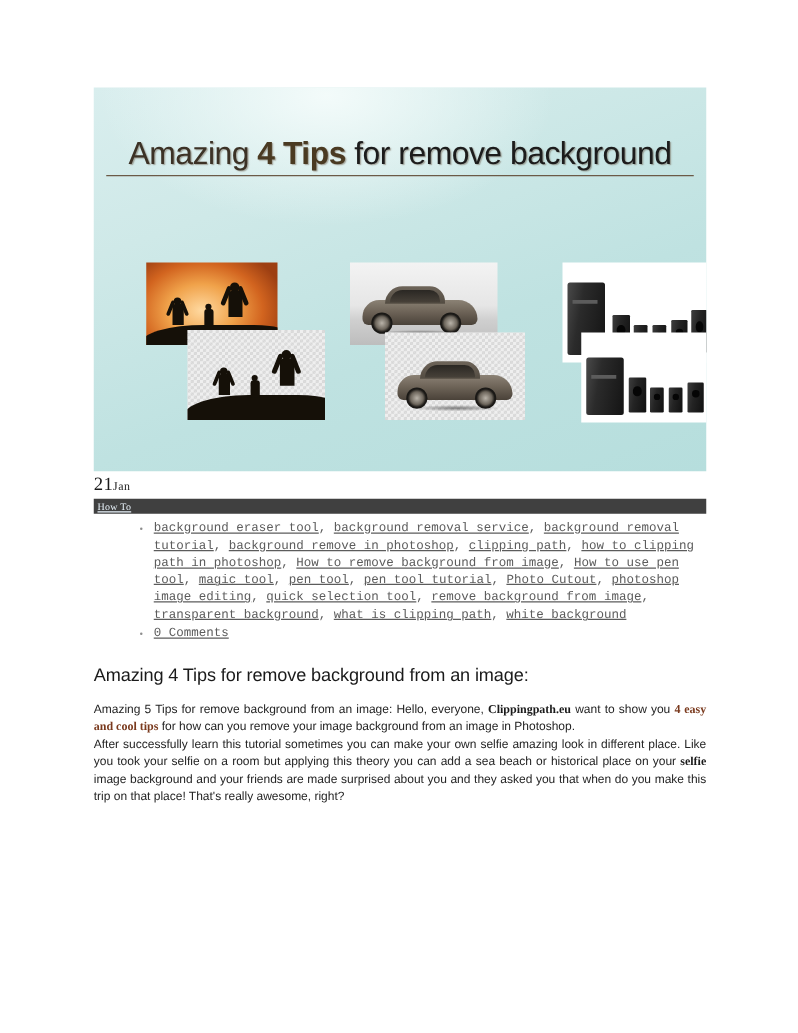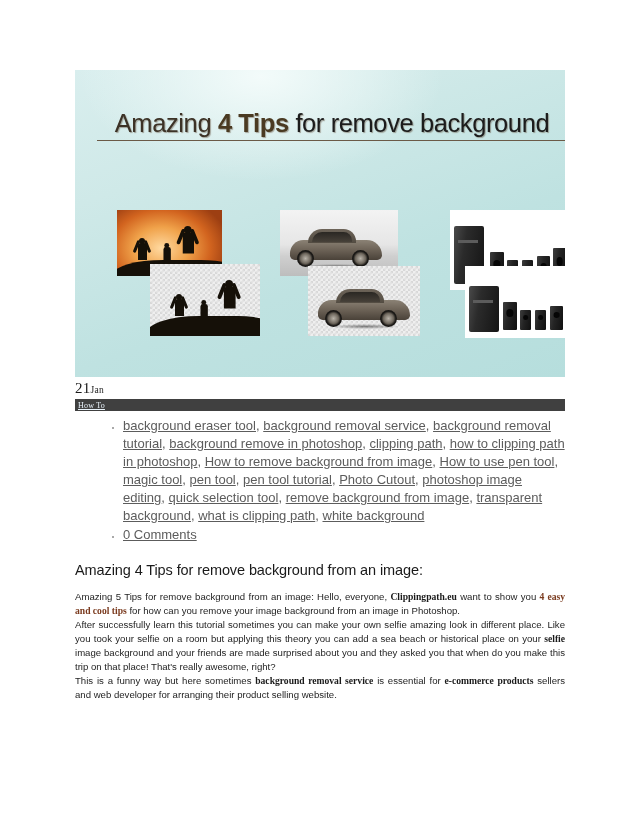--- a/index.html
+++ b/index.html
@@ -33,21 +33,21 @@
     position: relative;
     width: 490px;
     height: 307px;
     background:
       radial-gradient(ellipse 60% 55% at 38% 2%, #f3fbfa 0%, rgba(243,251,250,0) 62%),
       linear-gradient(160deg, #d9eeee 0%, #cfe9e8 28%, #bfe2e1 62%, #b6dedd 100%);
     overflow: hidden;
   }
   .banner-title {
     position: absolute;
-    left: 12px;
+    left: 0;
     top: 38px;
     width: 490px;
     text-align: center;
     font-family: "Liberation Sans", "DejaVu Sans", sans-serif;
     color: #1c1c1c;
     line-height: 1.18;
     text-shadow: 1px 1px 1px rgba(90,70,50,0.45);
   }
   .banner-line1 {
     font-size: 25.5px;
@@ -241,22 +241,22 @@
     box-sizing: border-box;
   }
   .meta-list li {
     color: #8d8d8d;
     font-size: 7px;
     margin-bottom: 1px;
   }
   .meta-list li > span.tagwrap,
   .meta-list li > span.cwrap {
     display: inline;
-    font-family: Liberation Sans, sans-serif;
-    font-size: 13px;
+    font-family: Liberation Mono, monospace;
+    font-size: 10px;
     line-height: 1.38;
     color: #5c5c5c;
   }
   .meta-list a {
     color: #5c5c5c;
     text-decoration: underline;
     text-underline-offset: 0.5px;
   }
   .meta-list .sep { text-decoration: none; color: #5c5c5c; }
 
@@ -397,17 +397,16 @@
     <ul class="meta-list">
       <li><span class="tagwrap" id="tagwrap"><a href="#">background eraser tool</a><span class="sep">, </span><a href="#">background removal service</a><span class="sep">, </span><a href="#">background removal tutorial</a><span class="sep">, </span><a href="#">background remove in photoshop</a><span class="sep">, </span><a href="#">clipping path</a><span class="sep">, </span><a href="#">how to clipping path in photoshop</a><span class="sep">, </span><a href="#">How to remove background from image</a><span class="sep">, </span><a href="#">How to use pen tool</a><span class="sep">, </span><a href="#">magic tool</a><span class="sep">, </span><a href="#">pen tool</a><span class="sep">, </span><a href="#">pen tool tutorial</a><span class="sep">, </span><a href="#">Photo Cutout</a><span class="sep">, </span><a href="#">photoshop image editing</a><span class="sep">, </span><a href="#">quick selection tool</a><span class="sep">, </span><a href="#">remove background from image</a><span class="sep">, </span><a href="#">transparent background</a><span class="sep">, </span><a href="#">what is clipping path</a><span class="sep">, </span><a href="#">white background</a></span></li>
       <li><span class="cwrap"><a href="#">0 Comments</a></span></li>
     </ul>
 
     <h2 class="section-heading">Amazing 4 Tips for remove background from an image:</h2>
 
     <div class="body-block">
       <p class="just"><span>Amazing 5 Tips for remove background from an image: Hello, everyone, </span><span class="brand">Clippingpath.eu</span><span> want to show you </span><span class="accent">4 easy and cool tips</span><span> for how can you remove your image background from an image in Photoshop.</span></p>
       <p class="just"><span>After successfully learn this tutorial sometimes you can make your own selfie amazing look in different place. Like you took your selfie on a room but applying this theory you can add a sea beach or historical place on your </span><span class="kw">selfie</span><span> image background and your friends are made surprised about you and they asked you that when do you make this trip on that place! That's really awesome, right?</span></p>
-      <p class="just"><span>This is a funny way but here sometimes </span><span class="kw">background removal service</span><span> is essential for </span><span class="kw">e-commerce products</span><span> sellers and web developer for arranging their product selling website.</span></p>
     </div>
 
   </div>
 </div>
 
 </body></html>

